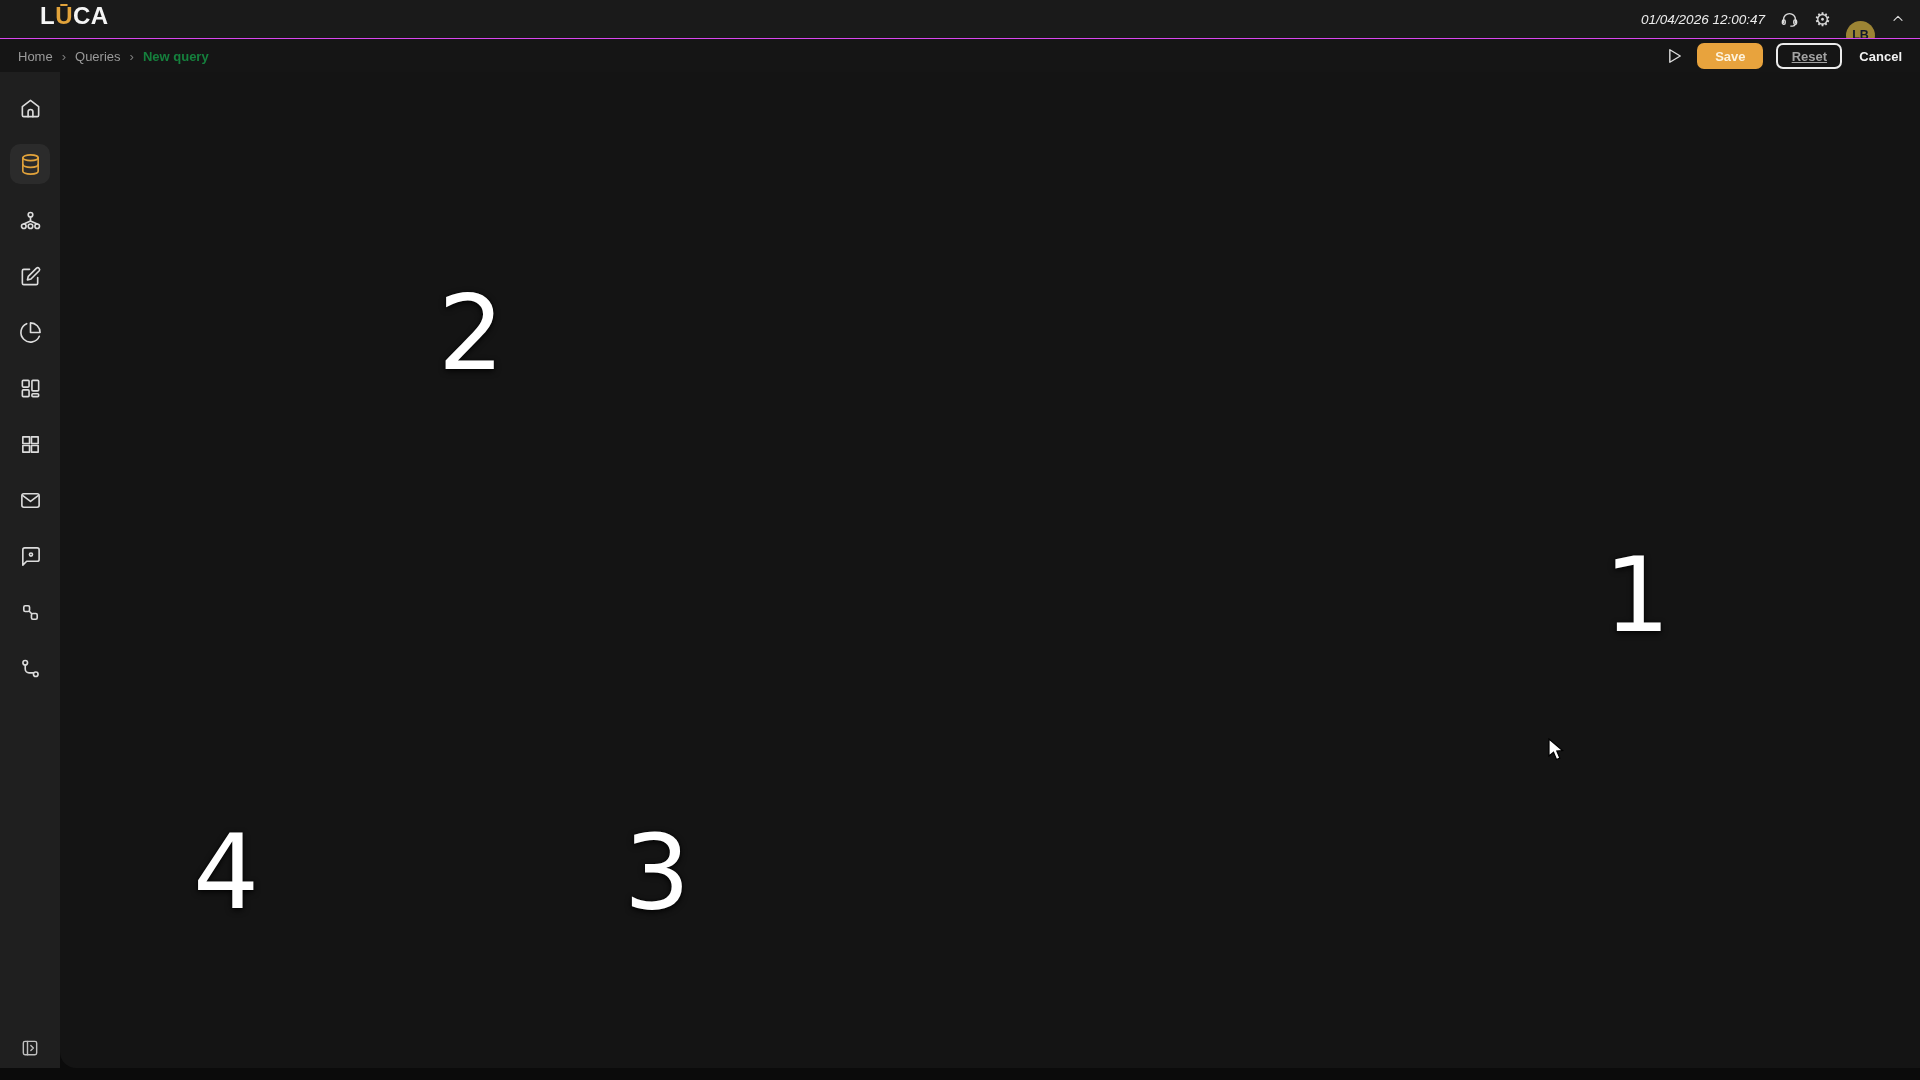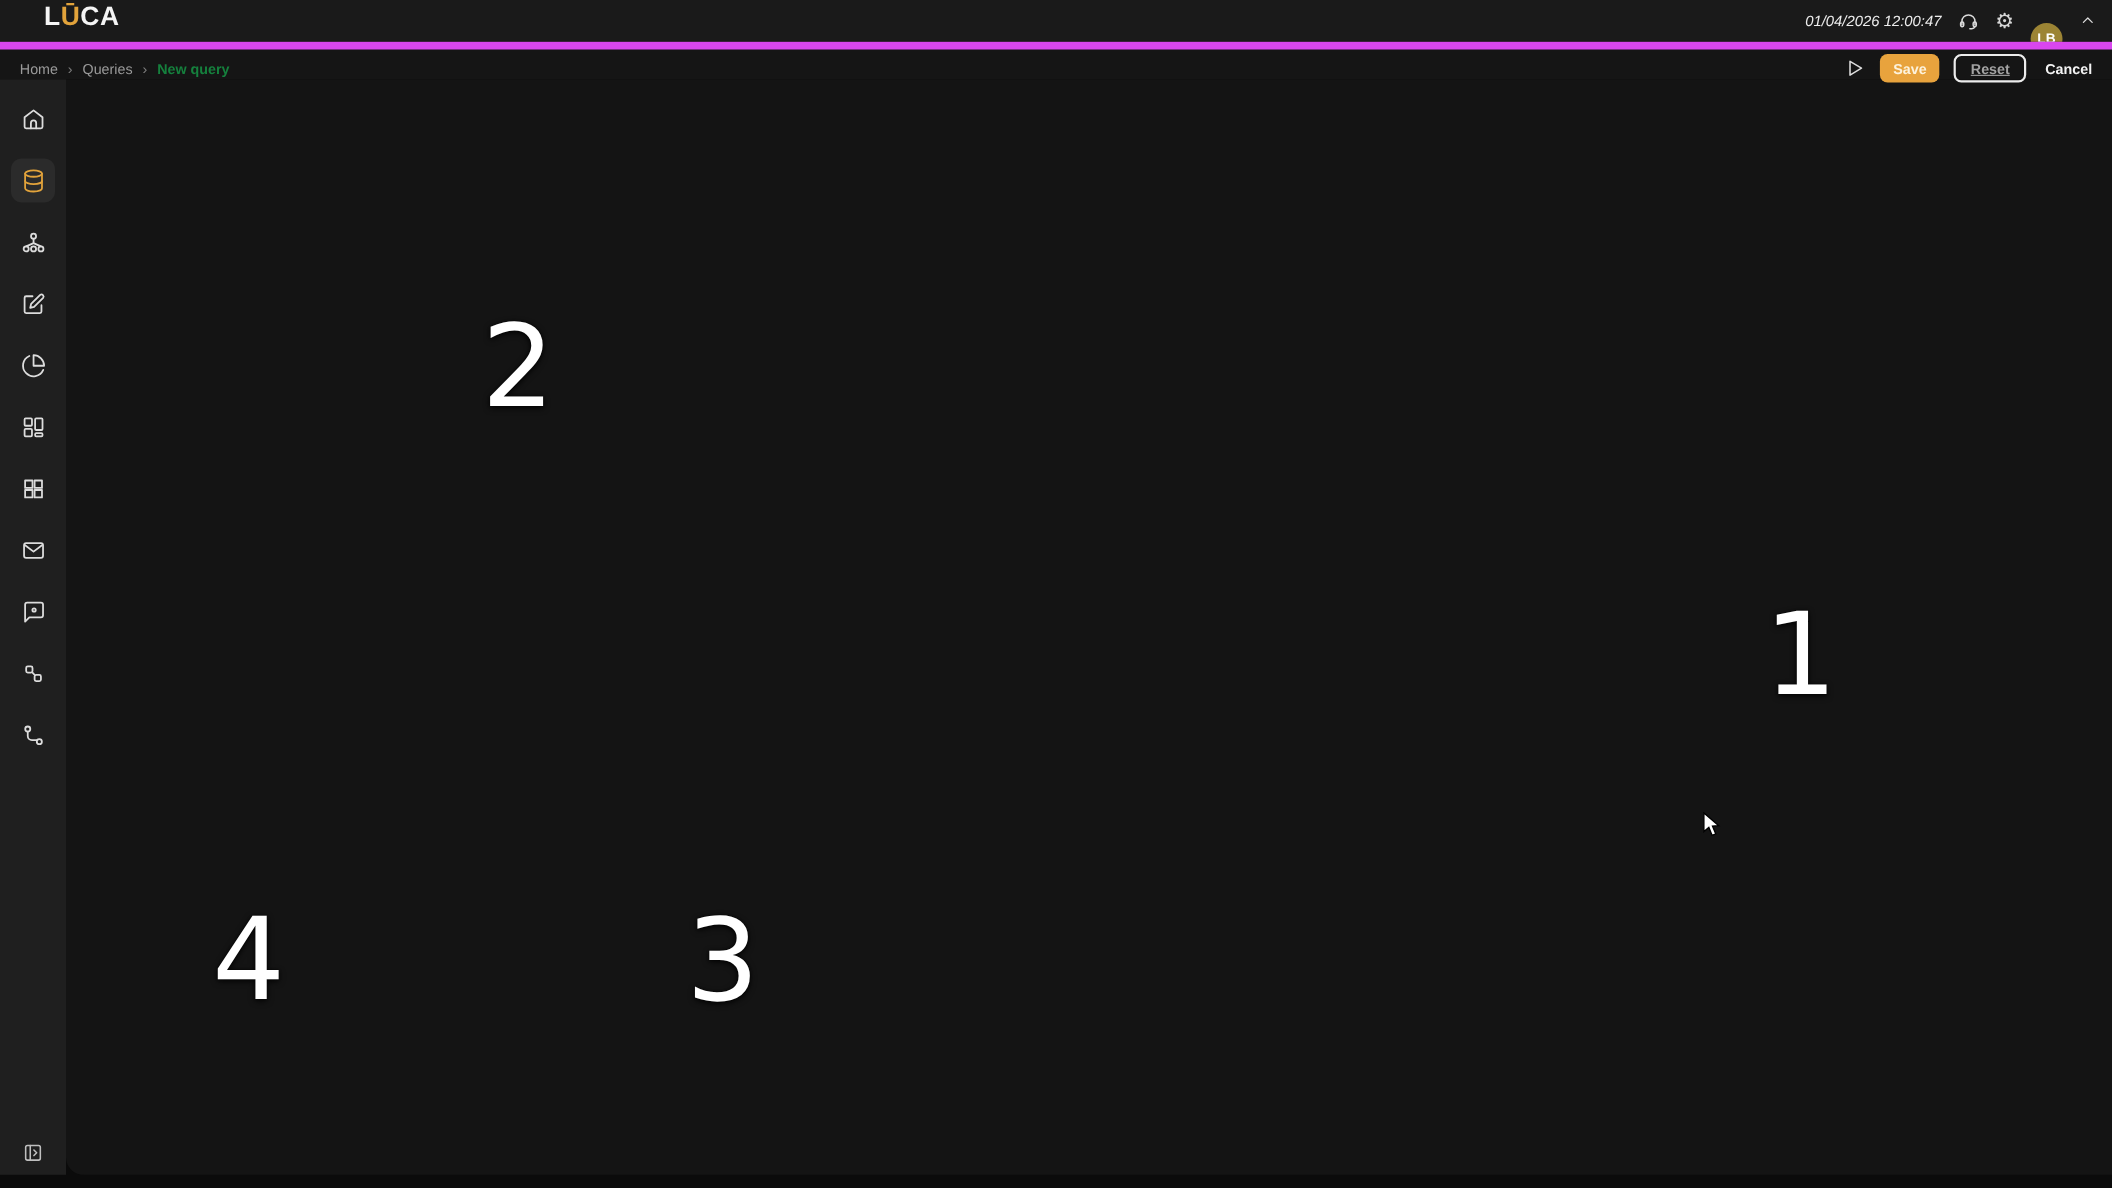--- a/index.html
+++ b/index.html
@@ -10,31 +10,31 @@
   #topbar { position:absolute; left:0; top:0; width:1920px; height:38px; background:#1a1a1a; z-index:3; }
   #logo { position:absolute; left:40px; top:2px; font-size:24px; font-weight:bold; letter-spacing:.5px; color:#f5f5f5; }
   #logo .logo-u { color:#e2a33b; }
   #searchbox { position:absolute; left:1277px; top:6px; width:342px; height:26px; border:1px solid #3f3f3f; background:#1d1d1d; border-radius:6px; display:flex; align-items:center; padding:0 10px; gap:8px; cursor:text; }
   #searchbox .ph { flex:1; font-size:13px; color:#8f8f8f; white-space:nowrap; overflow:hidden; }
   #searchbox .shortcut { font-size:12px; color:#7d7d7d; white-space:nowrap; }
   #topbar-right { position:absolute; right:14px; top:0; height:38px; display:flex; align-items:center; gap:15px; }
   #timestamp { font-style:italic; font-size:13.5px; color:#ededed; }
   .tb-icon { display:flex; align-items:center; justify-content:center; cursor:pointer; }
   #gear-glyph { font-size:19px; color:#d6d6d6; line-height:1; }
-  #avatar { width:29px; height:29px; border-radius:50%; background:#9c8434; color:#ffffff; font-size:12.5px; font-weight:bold; display:flex; align-items:center; justify-content:center; cursor:pointer;margin-top:32px; }
-
-  
-  #crumbbar { position:absolute; left:0; top:38px; width:1920px; height:34px; background:#151515; border-top:7px solid #d946ef; z-index:3; }
+  #avatar { width:29px; height:29px; border-radius:50%; background:#9c8434; color:#0f172a; font-size:12.5px; font-weight:bold; display:flex; align-items:center; justify-content:center; cursor:pointer;margin-top:32px; }
+
+  
+  #crumbbar { position:absolute; left:0; top:38px; width:1920px; height:34px; background:#151515; border-top:1px solid #d946ef; z-index:3; }
   #breadcrumb { position:absolute; left:18px; top:0; height:34px; display:flex; align-items:center; gap:9px; font-size:13px; }
   #breadcrumb .crumb { color:#9a9a9a; cursor:pointer; }
   #breadcrumb .sep { color:#7d7d7d; font-size:13px; }
   #breadcrumb .crumb.current { color:#15803d; font-weight:700; cursor:default; }
   #crumb-actions { position:absolute; right:14px; top:4px; height:26px; display:flex; align-items:center; gap:13px; }
   .btn { height:26px; display:flex; align-items:center; justify-content:center; border-radius:7px; font-size:13px; font-weight:bold; cursor:pointer; }
-  #save-btn { width:54px; background:#e8a33d; color:#fdf3dd; }
+  #save-btn { width:66px; background:#e8a33d; color:#fdf3dd; }
   #reset-btn { width:66px; border:2px solid #ececec; color:#a3a3a3; background:transparent;text-decoration:underline; }
   #cancel-btn { color:#f2f2f2; padding:0 4px; }
 
   
   #sidebar { position:absolute; left:0; top:72px; width:60px; height:996px; background:#1f1f1f; z-index:2; display:flex; flex-direction:column; align-items:center; padding-top:16px; gap:16px; }
   .side-item { width:40px; height:40px; display:flex; align-items:center; justify-content:center; border-radius:10px; cursor:pointer; }
   .side-item.active { background:#2b2b2b; }
   .side-item svg { stroke:#dcdcdc; }
   .side-item.active svg { stroke:#e2a33b; }
   #sidebar-expand { position:absolute; left:0; bottom:10px; width:60px; display:flex; justify-content:center; cursor:pointer; }

